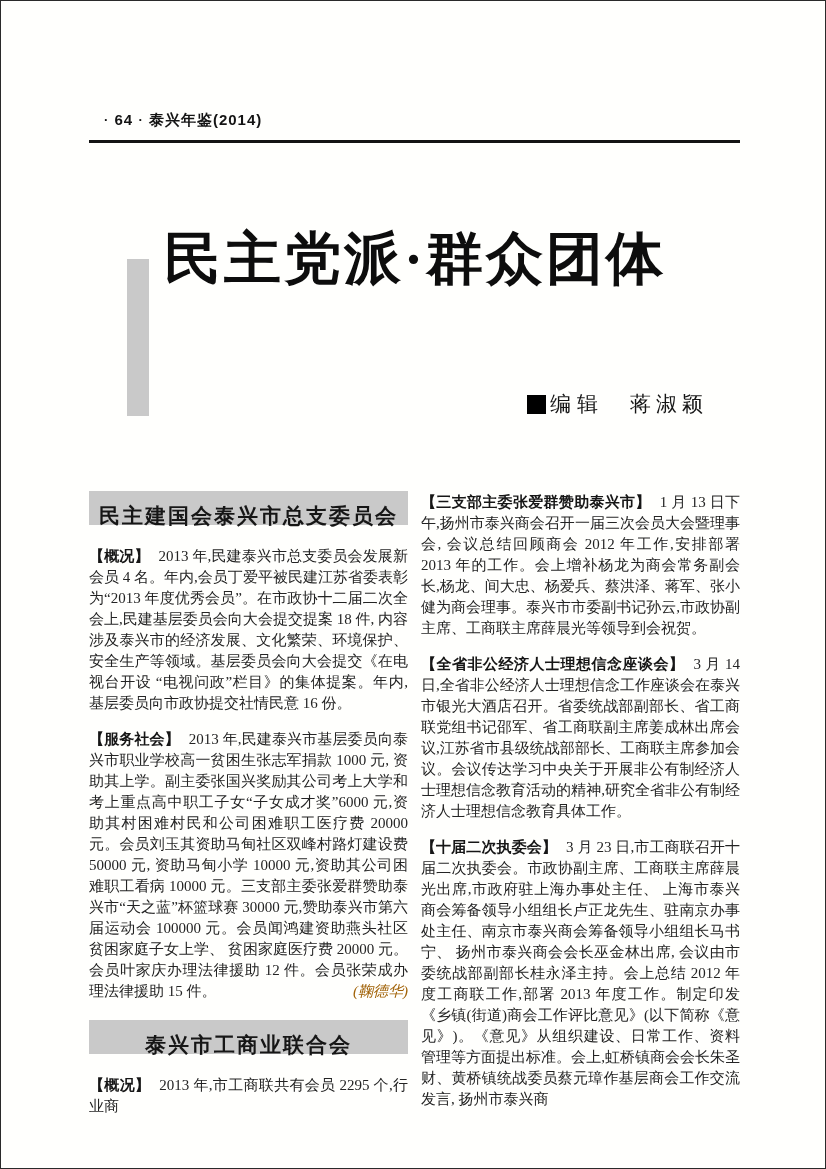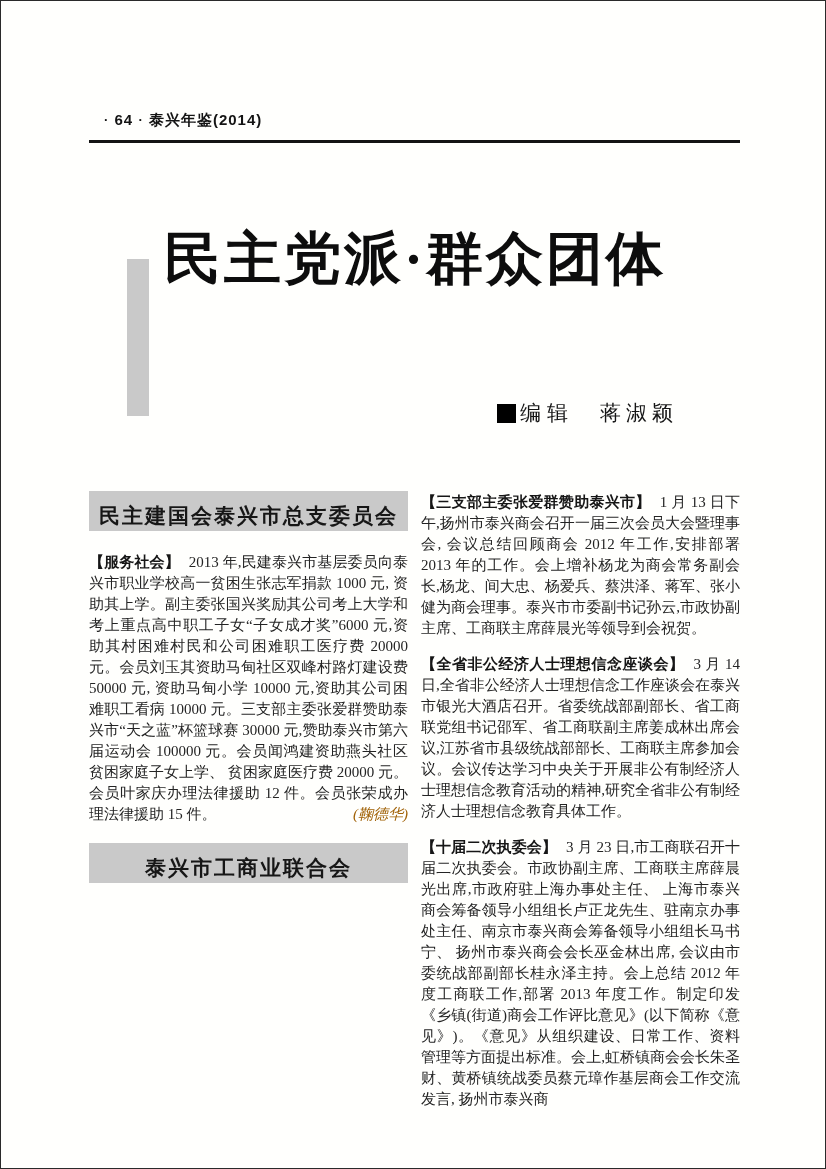--- a/index.html
+++ b/index.html
@@ -56,27 +56,26 @@
     font-weight: bold;
     letter-spacing: 3px;
     color: #0d0d0d;
     white-space: nowrap;
   }
 
   
   .editor-line {
     position: absolute;
     top: 389px;
-    left: 496px;
+    left: 526px;
     font-size: 21px;
     color: #151515;
     font-family: "Liberation Serif", serif;
     display: flex;
     align-items: center;
-    margin-top: 9px;
   }
   .editor-marker {
     display: inline-block;
     width: 19px;
     height: 19px;
     background: #000;
     margin-right: 4px;
   }
   .editor-label { letter-spacing: 6px; }
   .editor-name { margin-left: 26px; letter-spacing: 5px; }
@@ -92,21 +91,21 @@
   }
   .col {
     width: 319px;
     font-size: 15px;
     line-height: 21px;
     text-align: justify;
     color: #242424;
   }
   .section-heading {
     background: #c9c9c9;
-    height: 40px;
+    height: 34px;
     line-height: 50px;
     text-align: center;
     font-family: "Liberation Sans", sans-serif;
     font-weight: bold;
     font-size: 21px;
     color: #161616;
     letter-spacing: 2px;
     margin: 0 0 20px 0;
   }
   .section-heading.second { margin-top: 18px; }
@@ -145,25 +144,27 @@
     <span class="editor-marker"></span>
     <span class="editor-label">编辑</span>
     <span class="editor-name">蒋淑颖</span>
   </div>
 
   <div class="columns">
 
     <div class="col">
       <div class="section-heading">民主建国会泰兴市总支委员会</div>
 
+      <p class="para"><span class="entry-tag">【概况】</span><span>2013 年,民建泰兴市总支委员会发展新会员 4 名。年内,会员丁爱平被民建江苏省委表彰为“2013 年度优秀会员”。在市政协十二届二次全会上,民建基层委员会向大会提交提案 18 件, 内容涉及泰兴市的经济发展、文化繁荣、环境保护、安全生产等领域。基层委员会向大会提交《在电视台开设 “电视问政”栏目》的集体提案。年内,基层委员向市政协提交社情民意 16 份。</span></p>
 
       <p class="para"><span class="entry-tag">【服务社会】</span><span>2013 年,民建泰兴市基层委员向泰兴市职业学校高一贫困生张志军捐款 1000 元, 资助其上学。副主委张国兴奖励其公司考上大学和考上重点高中职工子女“子女成才奖”6000 元,资助其村困难村民和公司困难职工医疗费 20000 元。会员刘玉其资助马甸社区双峰村路灯建设费 50000 元, 资助马甸小学 10000 元,资助其公司困难职工看病 10000 元。三支部主委张爱群赞助泰兴市“天之蓝”杯篮球赛 30000 元,赞助泰兴市第六届运动会 100000 元。会员闻鸿建资助燕头社区贫困家庭子女上学、 贫困家庭医疗费 20000 元。会员叶家庆办理法律援助 12 件。会员张荣成办理法律援助 15 件。</span><span class="author-credit">(鞠德华)</span></p>
 
       <div class="section-heading second">泰兴市工商业联合会</div>
 
+      <p class="para"><span class="entry-tag">【概况】</span><span>2013 年,市工商联共有会员 2295 个,行业商</span></p>
     </div>
 
     <div class="col">
 
       <p class="para"><span class="entry-tag">【三支部主委张爱群赞助泰兴市】</span><span>1 月 13 日下午,扬州市泰兴商会召开一届三次会员大会暨理事会, 会议总结回顾商会 2012 年工作,安排部署 2013 年的工作。会上增补杨龙为商会常务副会长,杨龙、间大忠、杨爱兵、蔡洪泽、蒋军、张小健为商会理事。泰兴市市委副书记孙云,市政协副主席、工商联主席薛晨光等领导到会祝贺。</span></p>
 
       <p class="para"><span class="entry-tag">【全省非公经济人士理想信念座谈会】</span><span>3 月 14 日,全省非公经济人士理想信念工作座谈会在泰兴市银光大酒店召开。省委统战部副部长、省工商联党组书记邵军、省工商联副主席姜成林出席会议,江苏省市县级统战部部长、工商联主席参加会议。会议传达学习中央关于开展非公有制经济人士理想信念教育活动的精神,研究全省非公有制经济人士理想信念教育具体工作。</span></p>
 
       <p class="para"><span class="entry-tag">【十届二次执委会】</span><span>3 月 23 日,市工商联召开十届二次执委会。市政协副主席、工商联主席薛晨光出席,市政府驻上海办事处主任、 上海市泰兴商会筹备领导小组组长卢正龙先生、驻南京办事处主任、南京市泰兴商会筹备领导小组组长马书宁、 扬州市泰兴商会会长巫金林出席, 会议由市委统战部副部长桂永泽主持。会上总结 2012 年度工商联工作,部署 2013 年度工作。制定印发《乡镇(街道)商会工作评比意见》(以下简称《意见》)。《意见》从组织建设、日常工作、资料管理等方面提出标准。会上,虹桥镇商会会长朱圣财、黄桥镇统战委员蔡元璋作基层商会工作交流发言, 扬州市泰兴商</span></p>
     </div>

